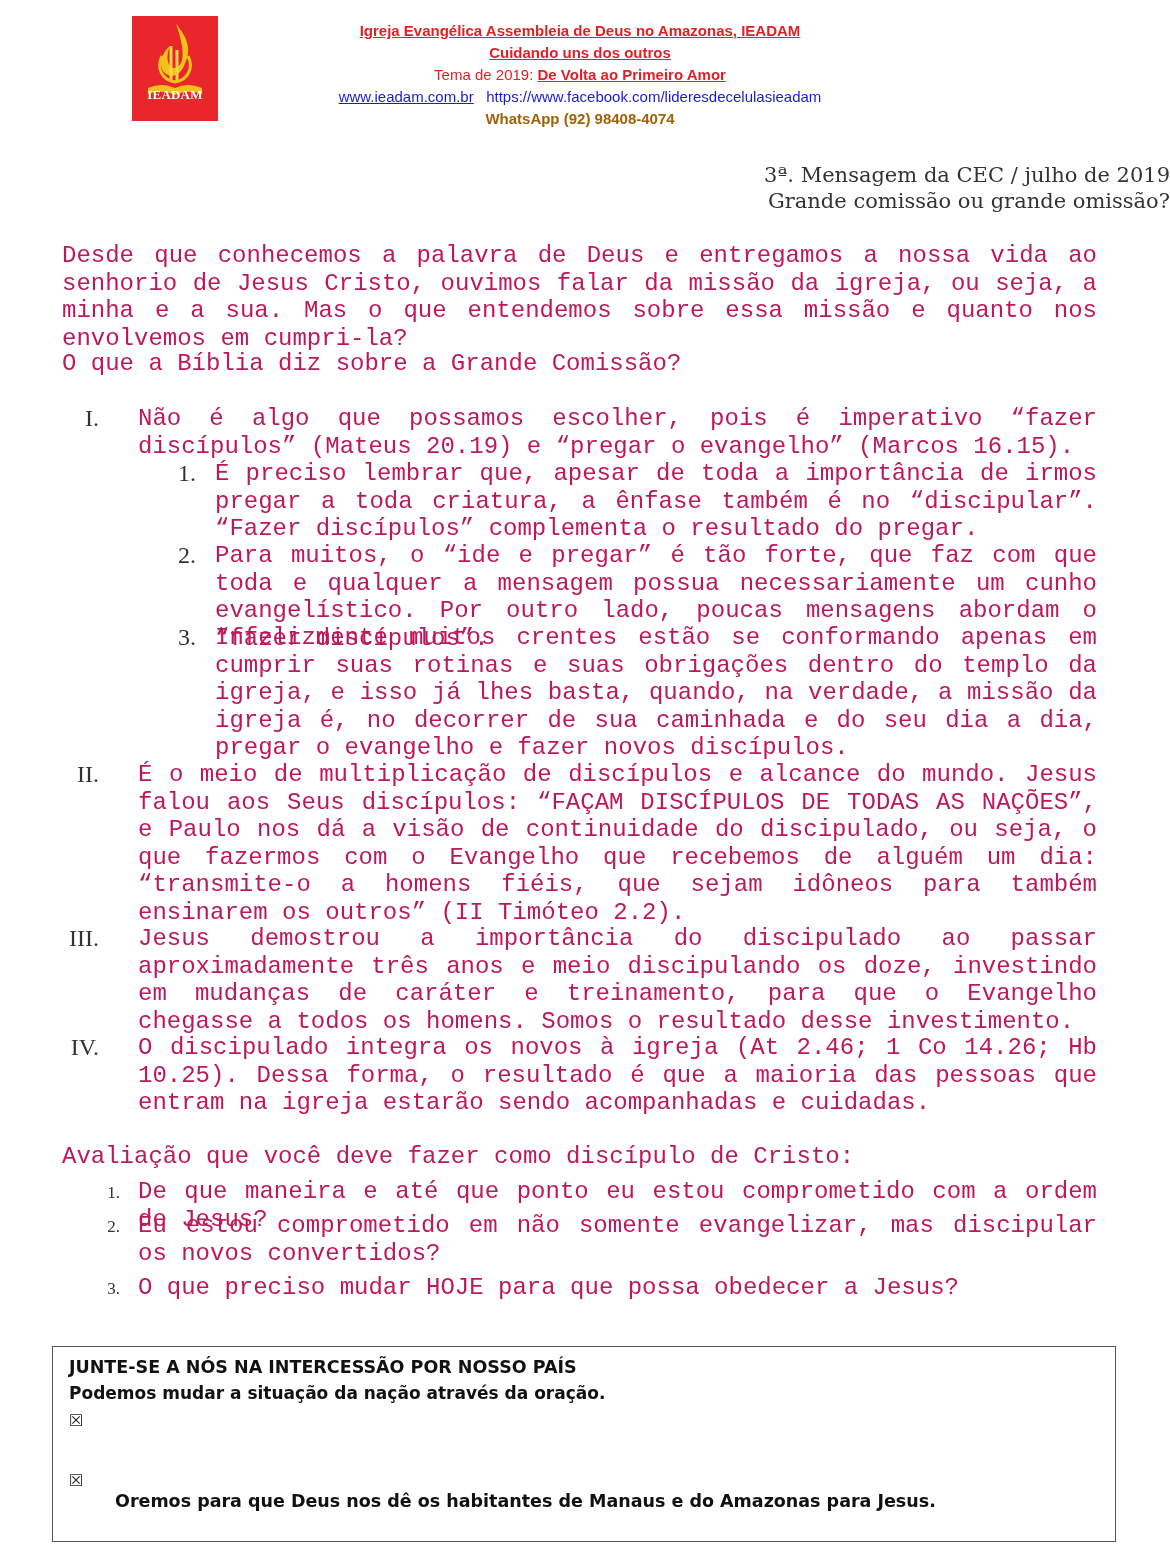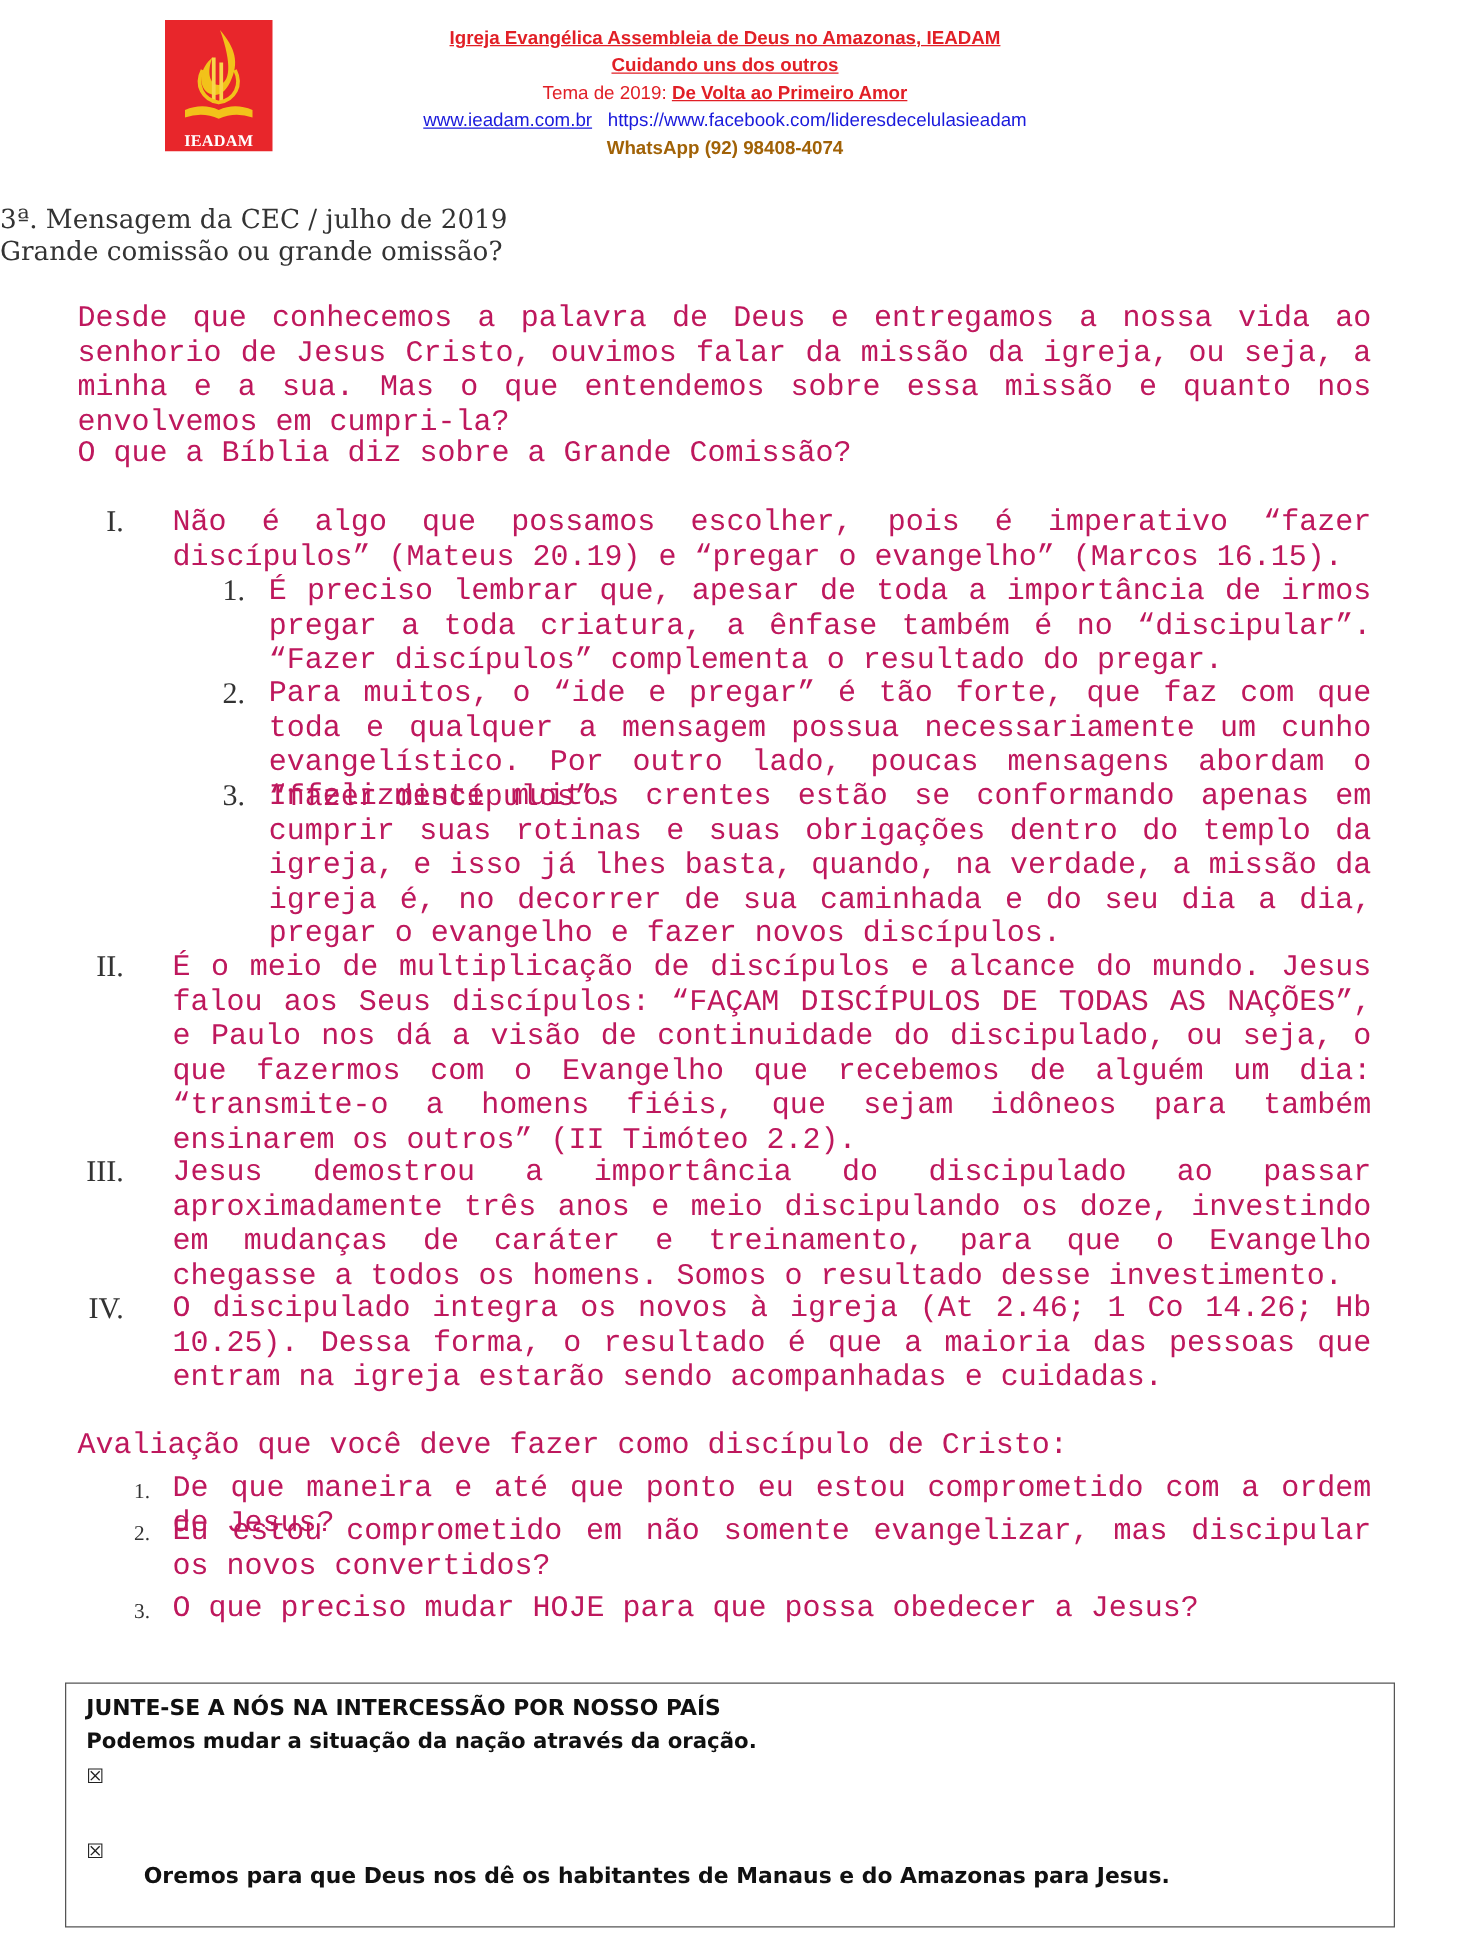--- a/index.html
+++ b/index.html
@@ -1,33 +1,33 @@
 <!DOCTYPE html>
 <html><head>
 <meta charset="utf-8">
 <style>
   html, body { margin: 0; padding: 0; background: #ffffff; }
   body { width: 1170px; height: 1555px; position: relative; overflow: hidden; color: #1a1a1a; }
 
   
   .logo { position: absolute; left: 132px; top: 16px; width: 86px; height: 105px; background: #e8262b; }
   .logo svg { display: block; }
-  .logo-text { position: absolute; left: 0; right: 0; bottom: 0; text-align: center; color: #ffffff;
+  .logo-text { position: absolute; left: 0; right: 0; bottom: 18px; text-align: center; color: #ffffff;
     font-family: "Liberation Serif", serif; font-weight: bold; font-size: 13px; letter-spacing: 0.2px; }
 
   .hdr { position: absolute; left: 270px; width: 620px; text-align: center;
     font-family: "Liberation Sans", sans-serif; font-size: 15px; line-height: 20px; }
   .hdr-red { color: #e11f26; }
   .b { font-weight: bold; text-decoration: underline; }
   .hdr-link { color: #1a1adc; }
   .hdr-link u { text-decoration: underline; }
   .hdr-green { color: #a16207; font-weight: bold; }
 
   
-  .title { position: absolute; left: 0; width: 1170px; text-align: left; font-family: "DejaVu Serif", serif;
+  .title { position: absolute; left: 0; width: 1170px; text-align: right; font-family: "DejaVu Serif", serif;
     font-size: 21px; line-height: 26px; color: #333; }
 
   
   .p { position: absolute; font-family: Liberation Mono, monospace; font-size: 24px; line-height: 27.5px; color: #be185d; }
   .just { text-align: justify; text-align-last: left; }
   .roman { position: absolute; font-family: "Liberation Serif", serif; font-size: 24px; line-height: 27.5px; color: #333;
     text-align: right; width: 44px; }
   .num { position: absolute; font-family: "Liberation Serif", serif; font-size: 24px; line-height: 27.5px; color: #333;
     text-align: right; width: 26px; }
   .num-sm { font-size: 17px; }

